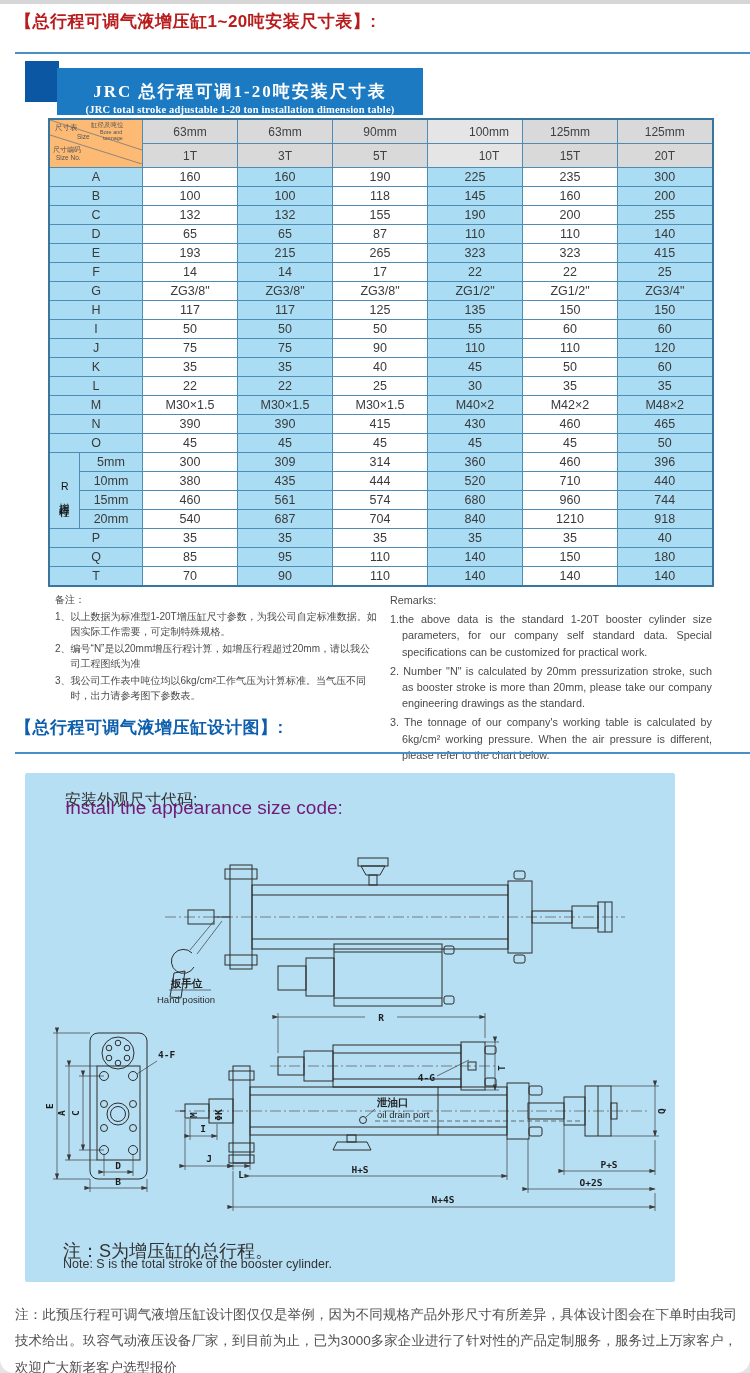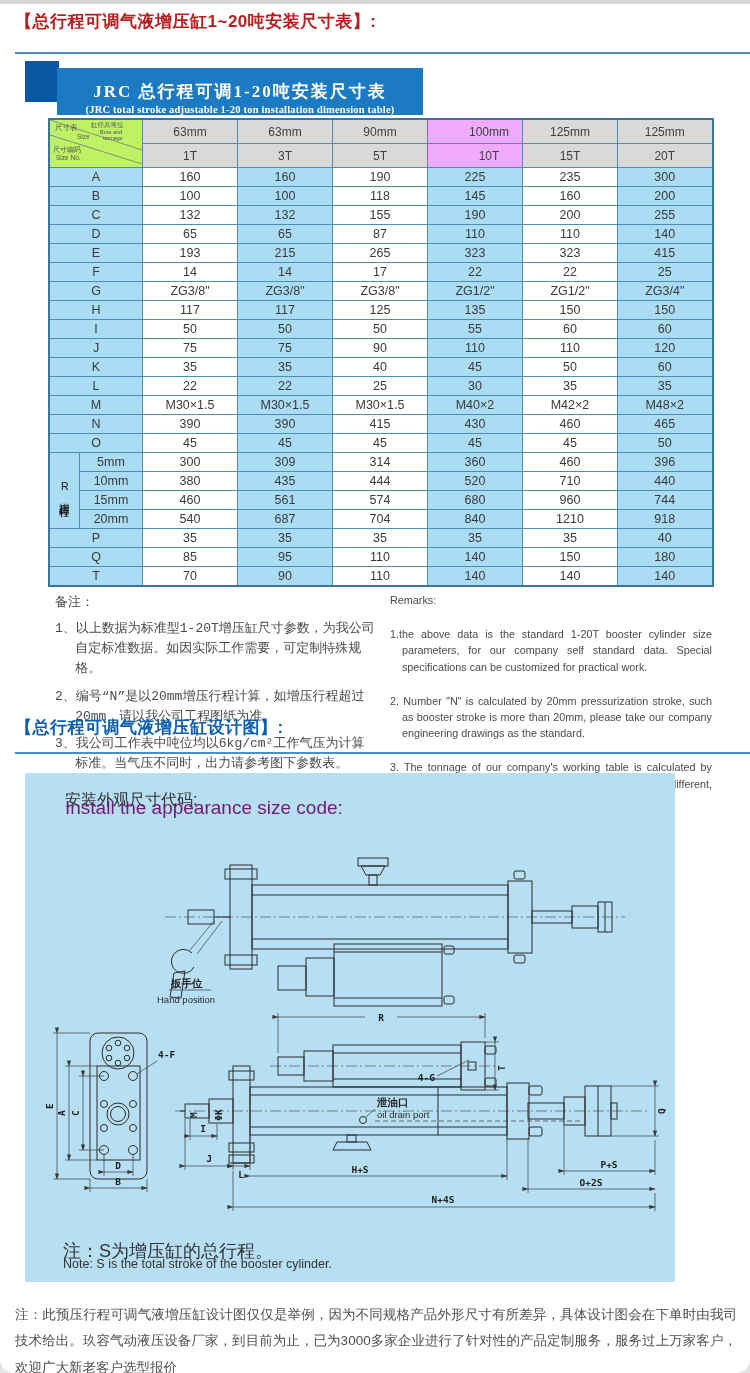--- a/index.html
+++ b/index.html
@@ -17,43 +17,43 @@
           color:#ffffff;text-align:center;font-family:"Liberation Serif",serif;}
   .banner .t{font-size:17px;font-weight:bold;letter-spacing:2px;margin-top:12px;}
   .banner .s{font-size:10.5px;font-weight:bold;margin-top:1px;letter-spacing:.2px;}
 
   
   .dimtable{position:absolute;left:48px;top:118px;border-collapse:collapse;table-layout:fixed;
             border:2px solid #39759d;}
   .dimtable td{border:1px solid #4e8cb4;text-align:center;vertical-align:middle;padding:0;overflow:hidden;
                font-size:12.5px;color:#3a3a3a;}
   .dimtable .hd{background:#d9d9d9;font-size:12px;color:#3f3f3f;height:22px;margin-top:20px;}
-  .dimtable .hw{background:#f0abfc;padding-left:28px;}
+  .dimtable .hw{background:#e5e5e5;padding-left:28px;}
   .dimtable tr.dr{height:19px;}
   .blue{background:#aadcf4;}
   .lab{background:#aadcf4;font-size:14px;color:#151515;}
   .slab{background:#aadcf4;font-size:13.5px;color:#1a1a1a;}
   .rlab{background:#aadcf4;}
   .vert{writing-mode:vertical-rl;text-orientation:upright;font-size:10.5px;line-height:1;
         letter-spacing:2px;margin:0 auto;color:#111;}
-  .corner{position:relative;background:#bef264;}
+  .corner{position:relative;background:#fdba74;}
   .corner span{position:absolute;color:#555;line-height:1;white-space:nowrap;}
   .c-size-cn{left:5px;top:4px;font-size:7.5px;}
   .c-size-en{left:27px;top:14px;font-size:6.5px;}
   .c-bore-cn{left:41px;top:2px;font-size:6.5px;}
   .c-bore-en1{left:50px;top:10px;font-size:5.5px;}
   .c-bore-en2{left:53px;top:16px;font-size:5.5px;}
   .c-code-cn{left:3px;top:26px;font-size:7px;}
   .c-code-en{left:6px;top:35px;font-size:6.5px;}
 
   
-  .remarks-cn{position:absolute;left:55px;top:592px;width:322px;font-size:13px;color:#4a4a4a;line-height:1.55;}
+  .remarks-cn{position:absolute;left:55px;top:592px;width:322px;font-size:10px;color:#4a4a4a;line-height:1.55;}
   .remarks-en{position:absolute;left:390px;top:592px;width:322px;font-size:10.8px;color:#4a4a4a;line-height:1.5;text-align:justify;}
-  .ritem{padding-left:1.55em;text-indent:-1.55em;margin-top:7px;font-family:Liberation Mono, monospace;}
-  .ritem-en{padding-left:1.1em;text-indent:-1.1em;margin-top:18px;}
+  .ritem{padding-left:1.55em;text-indent:-1.55em;margin-top:1px;}
+  .ritem-en{padding-left:1.1em;text-indent:-1.1em;margin-top:3px;}
 
   
   .panel{position:absolute;left:25px;top:773px;width:650px;height:509px;background:#b7dff3;border-radius:2px;}
   .p-intro-cn{position:absolute;left:40px;top:17px;font-size:16px;color:#333;}
   .p-intro-en{position:absolute;left:40px;top:24px;font-size:19px;color:#701a75;}
   .p-note-cn{position:absolute;left:38px;top:466px;font-size:18px;color:#333;}
   .p-note-en{position:absolute;left:38px;top:484px;font-size:12.5px;color:#333;}
   .dwg{position:absolute;left:0;top:58px;}
 
   .footer-note{position:absolute;left:15px;top:1302px;width:722px;font-size:13.5px;color:#4f4f4f;

